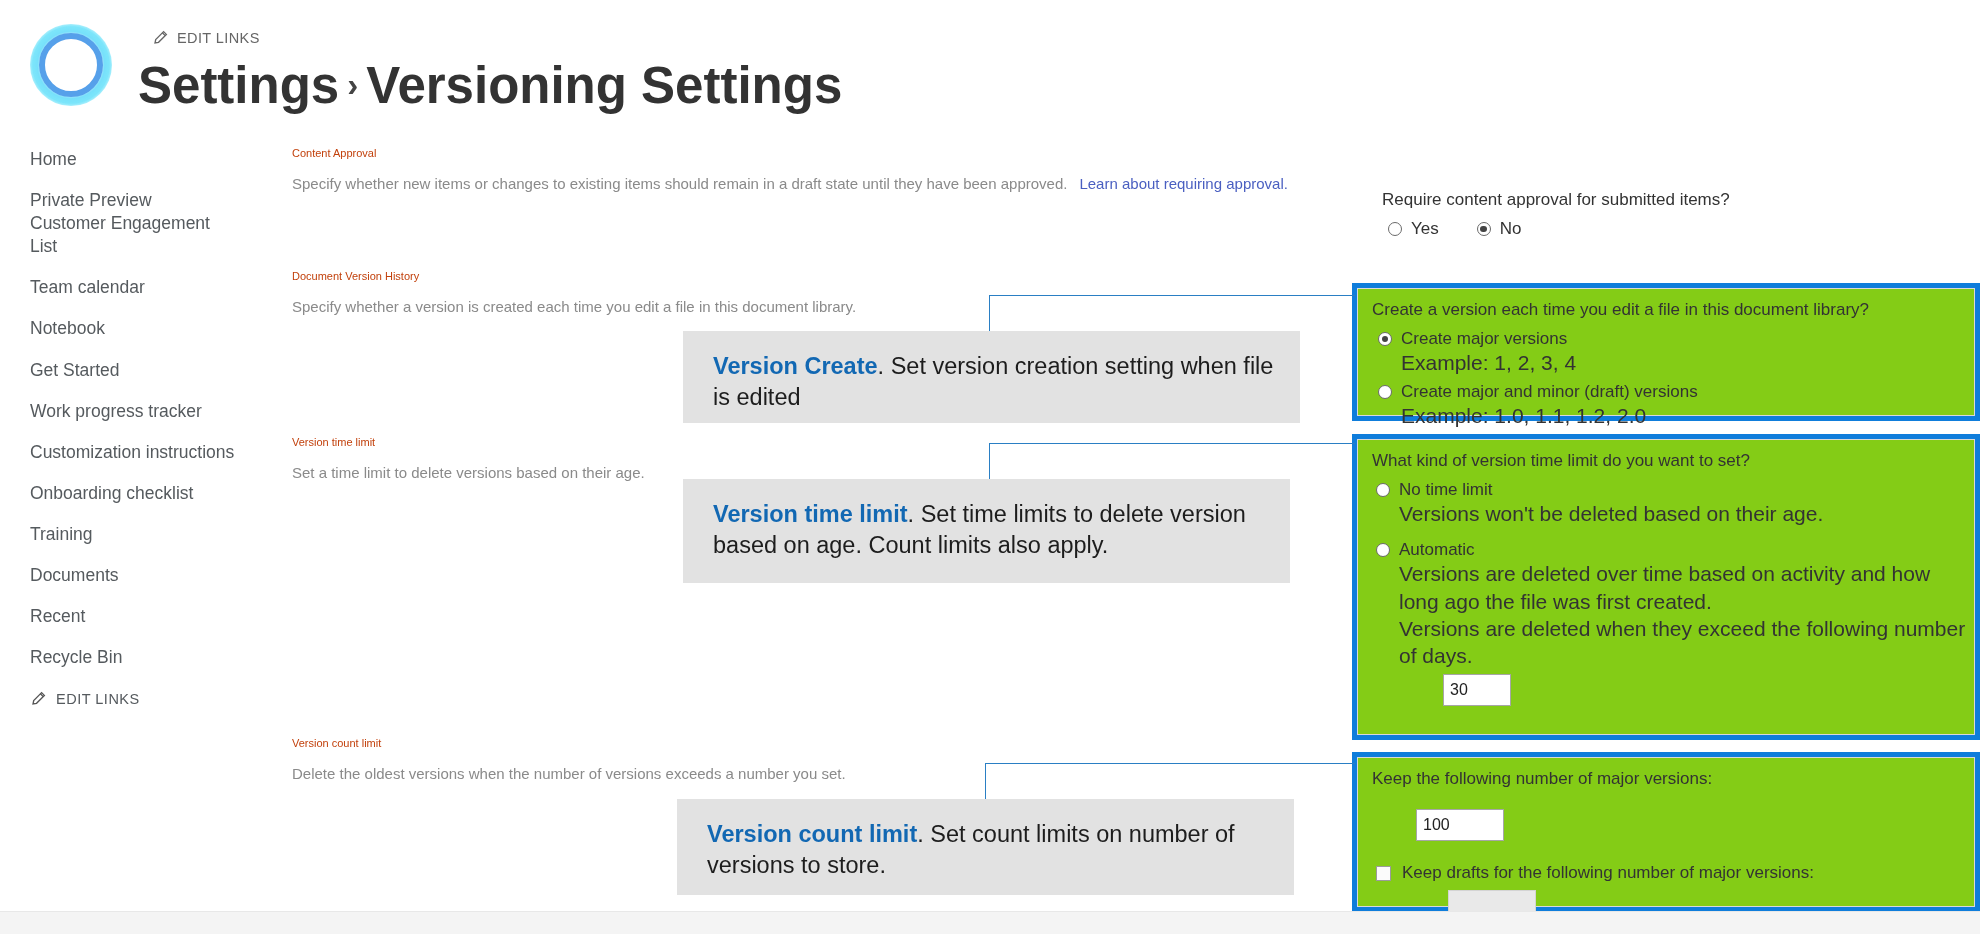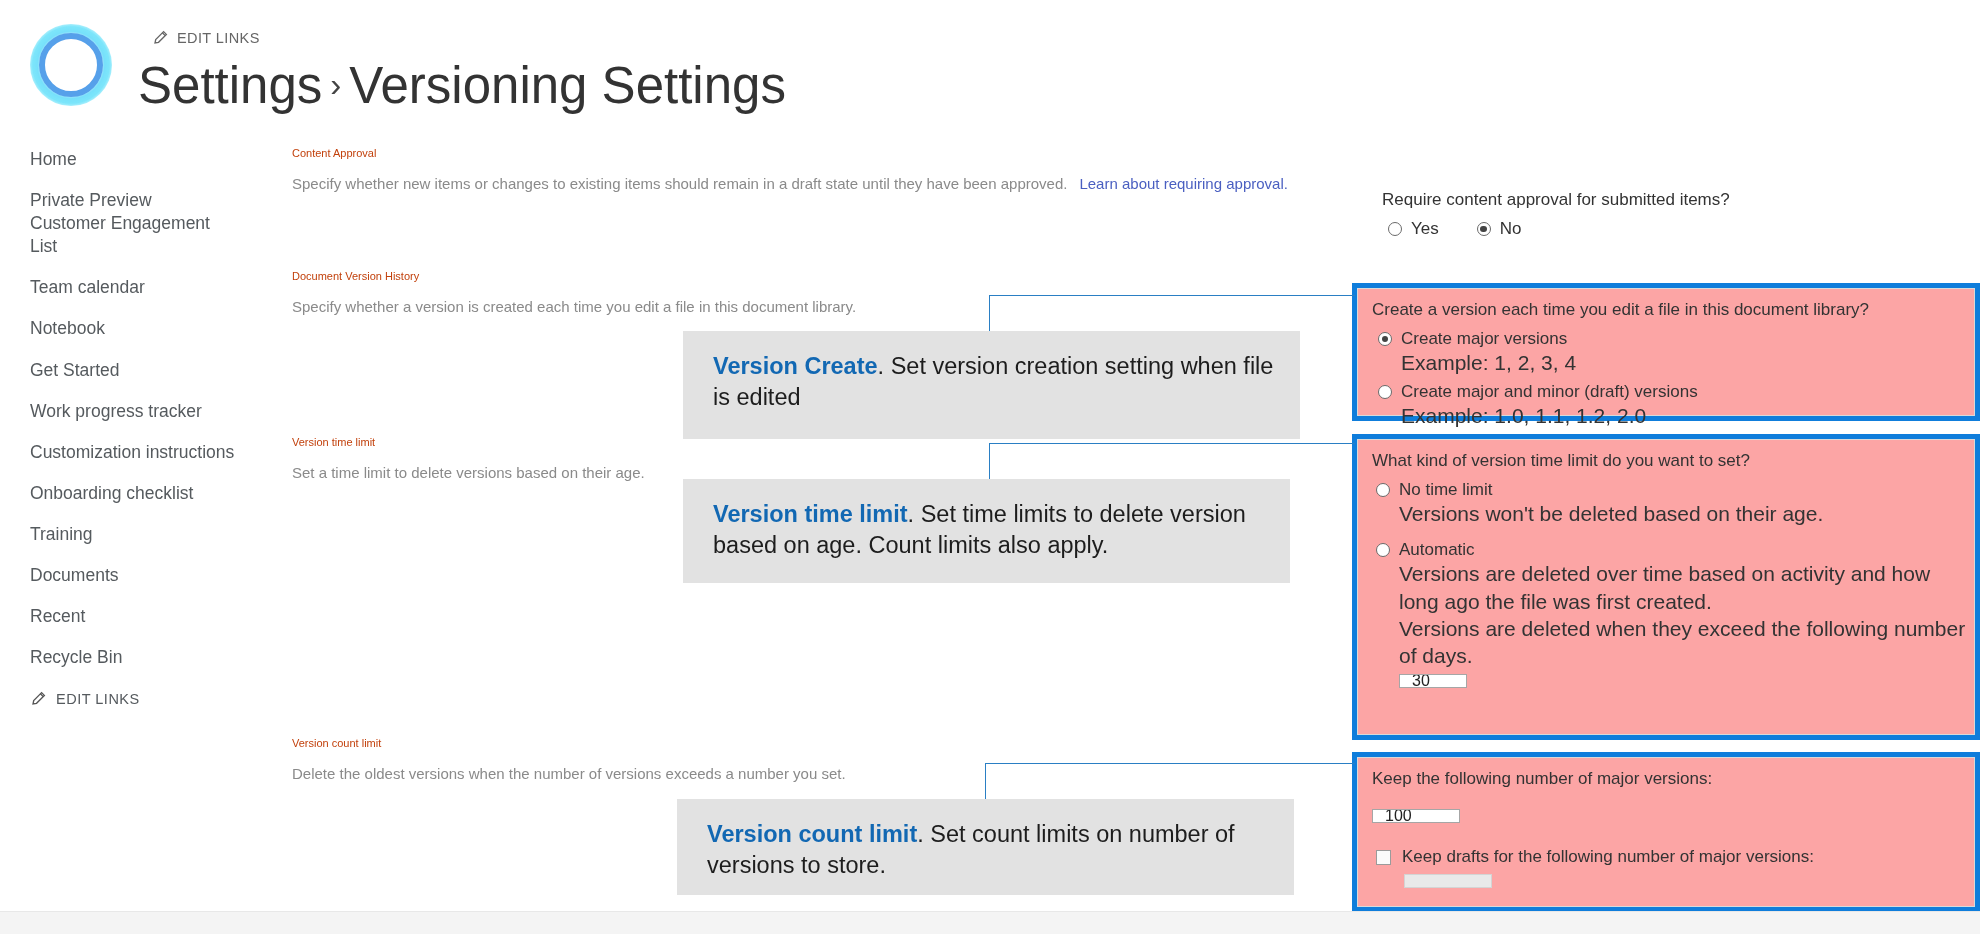--- a/index.html
+++ b/index.html
@@ -70,21 +70,21 @@
   .edit-links-top .label {
     font-size: 14.5px;
     letter-spacing: 0.4px;
     color: #666666;
   }
 
   .page-title {
     position: absolute;
     left: 138px; top: 56px;
     font-size: 51px;
-    font-weight: 400;
+    font-weight: 700;
     color: #333333;
     white-space: nowrap;
     font-family: "Liberation Sans", sans-serif;
   }
   .page-title .sep {
     font-size: 33px;
     vertical-align: 7px;
     padding: 0 8px;
     color: #444;
   }
@@ -186,49 +186,50 @@
   }
   .checkbox {
     width: 15px; height: 15px;
     border: 1.4px solid #9b9b9b;
     background: #fbfbfb;
     box-sizing: border-box;
     flex: 0 0 auto;
   }
   .num-input {
     width: 68px;
-    height: 14px;
+    height: 32px;
     border: 1px solid #a6a6a6;
     background: #fff;
     font-size: 16px;
     color: #222;
     font-family: "Liberation Sans", sans-serif;
-    padding: 0 12px;
+    padding: 0 6px;
     box-sizing: border-box;
     margin-top: 5px;
+    margin-left: 44px;
   }
   .num-input.disabled {
     background: #e9e9e9;
     border-color: #d4d4d4;
     color: #bdbdbd;
   }
 
   
   .hl-box {
     position: absolute;
     border: 5px solid #0f7ddb;
     background: #ffffff;
     box-sizing: border-box;
   }
   .hl-inner {
     position: absolute;
     inset: 0;
     border: 1px solid #d9d9d9;
     box-sizing: border-box;
-    background: #fca5a5;
+    background: #84cc16;
     padding: 11px 0 8px 14px;
   }
 
   
   .callout {
     position: absolute;
     background: #e2e2e2;
     box-sizing: border-box;
     padding: 20px 26px 20px 30px;
   }
@@ -388,21 +389,21 @@
       <div style="margin-left:32px; margin-top:2px;">
         <input class="num-input disabled" style="width: 88px;" type="text" disabled="" value="">
       </div>
     </div>
   </div>
 
   <div class="leader" style="left:989px; top:295px; width:366px; height:40px;"></div>
   <div class="leader" style="left:989px; top:443px; width:366px; height:40px;"></div>
   <div class="leader" style="left:985px; top:763px; width:370px; height:40px;"></div>
 
-  <div class="callout" style="left:683px; top:331px; width:617px; height:108px;">
+  <div class="callout" style="left:683px; top:331px; width:617px; height:92px;">
     <div class="callout-text">
       <span class="kw">Version Create</span><span>. Set version creation setting when file is edited</span>
     </div>
   </div>
 
   <div class="callout" style="left:683px; top:479px; width:607px; height:104px;">
     <div class="callout-text">
       <span class="kw">Version time limit</span><span>. Set time limits to delete version based on age.  Count limits also apply.</span>
     </div>
   </div>

